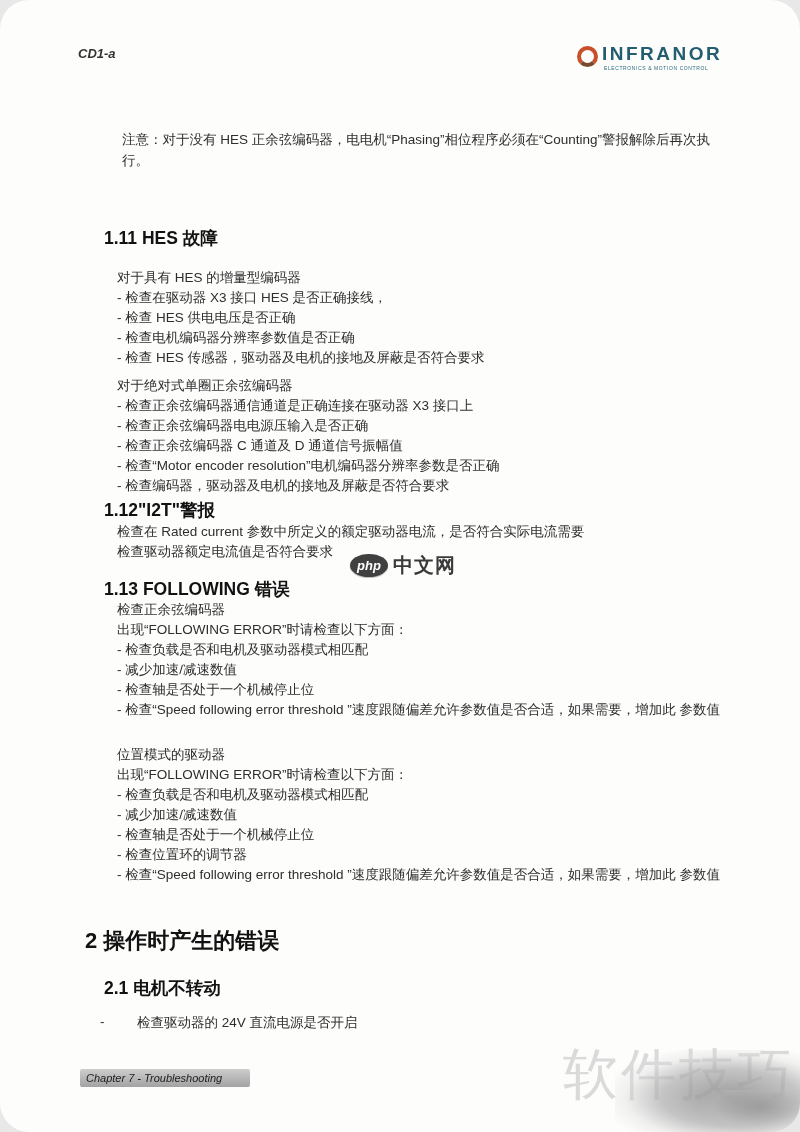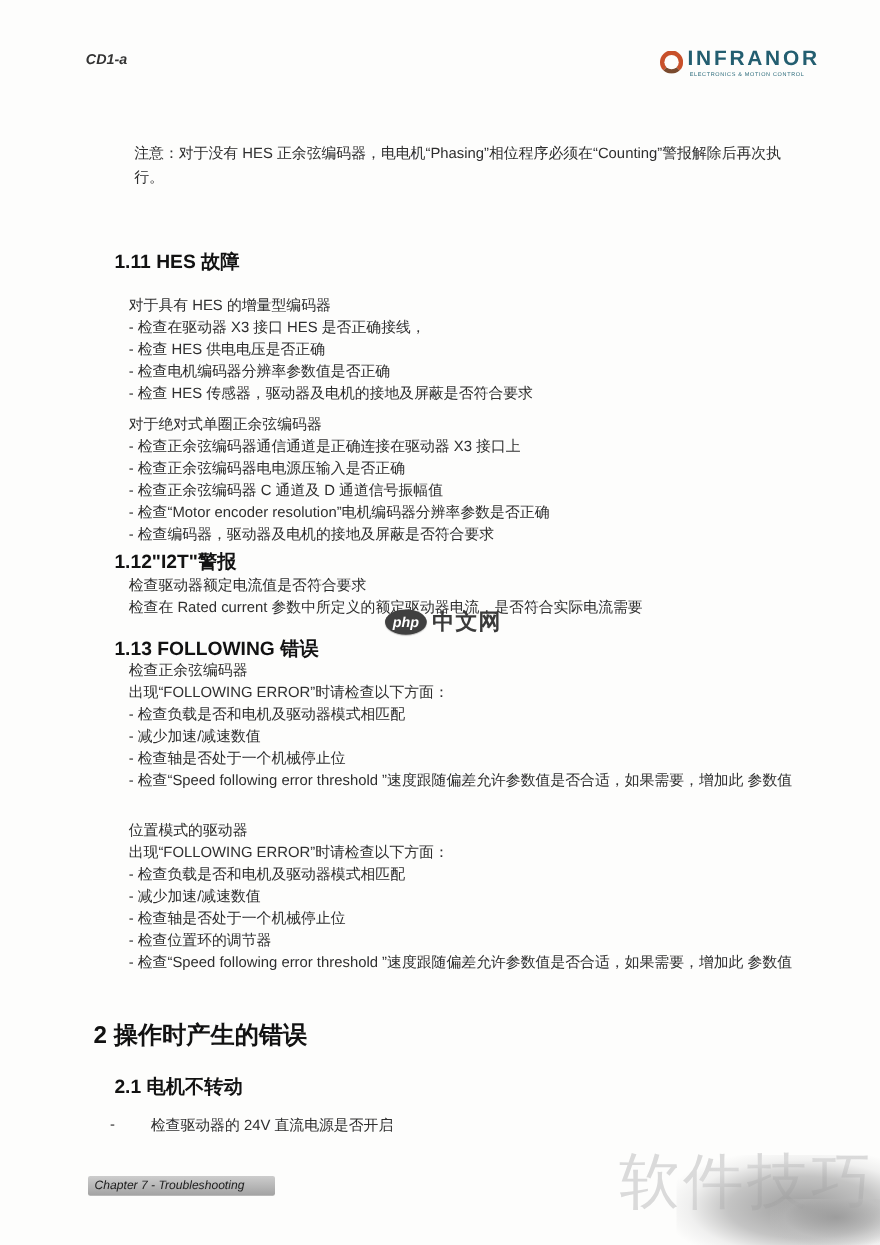--- a/index.html
+++ b/index.html
@@ -4,28 +4,29 @@
 <style>
   html,body{margin:0;padding:0;background:#e8e8e8;}
   .page{
     position:relative;
     width:800px;height:1132px;
     margin:0 auto;
     background:#fdfdfc;
     font-family:"Liberation Sans", sans-serif;
     color:#2e2e2e;
     overflow:hidden;
+    border-radius:29px;
   }
   
   .doc-code{
     position:absolute;left:78px;top:46px;
     font-size:13px;font-style:italic;font-weight:bold;color:#333;
   }
   .logo{
-    position:absolute;left:600px;top:44px;
+    position:absolute;left:577px;top:44px;
     display:flex;align-items:flex-start;gap:4px;
   }
   .logo-ring{
     display:inline-block;width:13px;height:13px;margin-top:2px;
     border-radius:50%;
     border:4px solid #c8502a;
     border-bottom-color:#7a4a2e;
     border-right-color:#c8502a;
     box-sizing:content-box;
   }
@@ -143,22 +144,22 @@
       <div class="line">对于绝对式单圈正余弦编码器</div>
       <div class="line">- 检查正余弦编码器通信通道是正确连接在驱动器 X3 接口上</div>
       <div class="line">- 检查正余弦编码器电电源压输入是否正确</div>
       <div class="line">- 检查正余弦编码器 C 通道及 D 通道信号振幅值</div>
       <div class="line">- 检查“Motor encoder resolution”电机编码器分辨率参数是否正确</div>
       <div class="line">- 检查编码器，驱动器及电机的接地及屏蔽是否符合要求</div>
     </div>
 
   <h2 class="h-sec" style="top:498px;">1.12"I2T"警报</h2>
   <div class="block body" style="top:522px;">
+      <div class="line">检查在 Rated current 参数中所定义的额定驱动器电流，是否符合实际电流需要</div>
       <div class="line">检查驱动器额定电流值是否符合要求</div>
-      <div class="line">检查在 Rated current 参数中所定义的额定驱动器电流，是否符合实际电流需要</div>
     </div>
 
   <div class="php-mark">
     <span class="php-badge">php</span>
     <span class="php-cn">中文网</span>
   </div>
 
   <h2 class="h-sec" style="top:577px;">1.13 FOLLOWING 错误</h2>
   <div class="block body" style="top:600px;">
       <div class="line">检查正余弦编码器</div>

